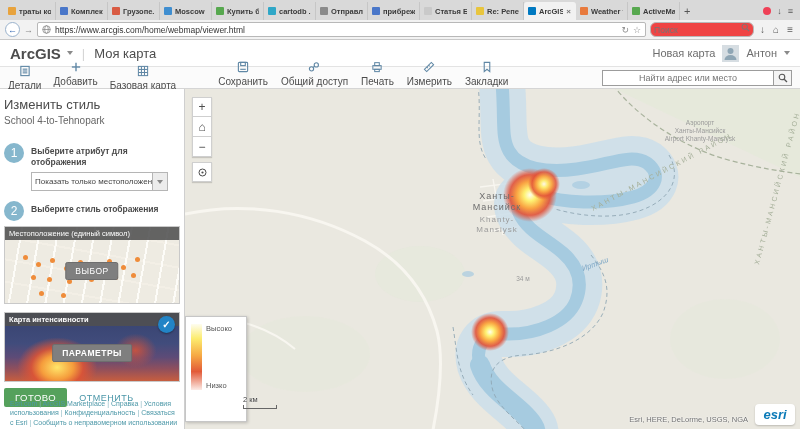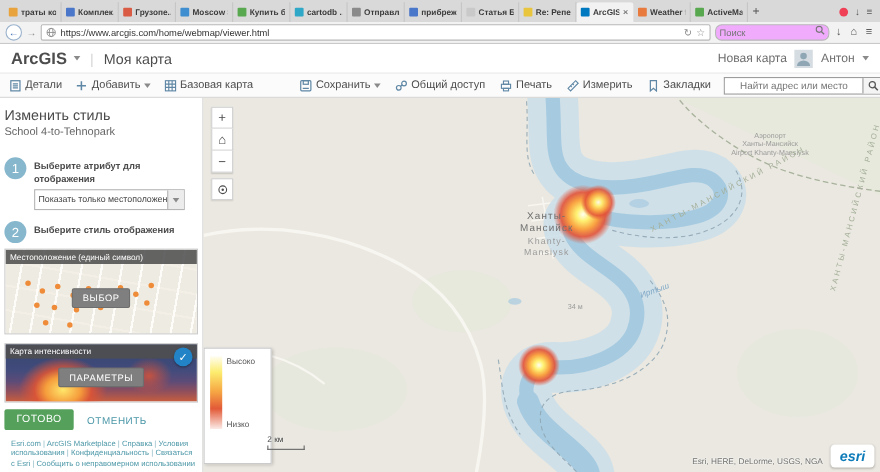--- a/index.html
+++ b/index.html
@@ -15,54 +15,54 @@
   .tab-close{font-size:8px;color:#777;flex:none;}
   .newtab{font-size:11px;color:#555;padding:0 4px;display:flex;align-items:center;}
   .tabstrip-right{margin-left:auto;display:flex;align-items:center;gap:6px;padding:0 3px;color:#555;font-size:9px;}
   .pocket-dot{width:8px;height:8px;border-radius:50%;background:#ef4056;}
   .navbar{height:20px;background:#f2f2f2;border-bottom:1px solid #c9c9c9;display:flex;align-items:center;gap:4px;padding:0 5px;}
   .back-circle{width:15px;height:15px;border-radius:50%;border:1px solid #9ab2cc;color:#3d6db5;display:flex;align-items:center;justify-content:center;font-size:9px;background:#fff;flex:none;}
   .fwd{color:#8a8a8a;font-size:9px;}
   .urlbar{flex:1;height:15px;background:#fff;border:1px solid #b8b8b8;border-radius:2px;display:flex;align-items:center;gap:4px;padding:0 4px;font-size:8.5px;color:#333;min-width:0;}
   .url-text{flex:1;overflow:hidden;white-space:nowrap;}
   .url-ic{color:#8a8a8a;font-size:9px;flex:none;}
-  .searchbar{width:104px;height:15px;background:#f0abfc;border:1px solid #b8b8b8;border-radius:6px;display:flex;padding:0 3px;flex:none;}
+  .searchbar{width:104px;height:15px;background:#ef4444;border:1px solid #b8b8b8;border-radius:6px;display:flex;padding:0 3px;flex:none;}
   .searchbar input{border:0;outline:0;flex:1;font-size:8.5px;min-width:0;font-family:inherit;color:#333;background:transparent;}
   .nav-ic{color:#5a5a5a;font-size:10px;padding:0 2px;}
 
   
   .app-header{height:27px;background:#fff;border-bottom:1px solid #e3e3e3;display:flex;align-items:center;padding:0 10px;gap:6px;}
   .logo{font-size:15px;font-weight:bold;color:#4d4d4d;}
   .caret{width:0;height:0;border-left:3px solid transparent;border-right:3px solid transparent;border-top:4px solid #8a8a8a;display:inline-block;}
   .hdr-divider{color:#d5d5d5;font-size:13px;margin:0 3px;}
   .map-title{font-size:13px;color:#4d4d4d;}
   .hdr-right{margin-left:auto;display:flex;align-items:center;gap:7px;font-size:11px;color:#6e6e6e;}
   .avatar{flex:none;display:block;}
 
   
   .toolbar{height:22px;background:#fbfbfb;border-bottom:1px solid #d5d5d5;display:flex;align-items:center;padding:0 8px;gap:12px;font-size:10px;color:#4c4c4c;}
-  .tb-btn{display:flex;align-items:center;gap:3px;white-space:nowrap;}
+  .tb-btn{display:flex;align-items:center;gap:3px;white-space:nowrap;flex-direction:column;}
   .tb-center{margin-left:30px;display:flex;gap:13px;}
   .tb-search{margin-left:auto;width:190px;height:16px;border:1px solid #9c9c9c;background:#fff;display:flex;align-items:center;}
   .tb-search input{flex:1;border:0;outline:0;font-size:9px;padding:0 4px;color:#333;font-family:inherit;min-width:0;text-align:center;}
   .tb-search-btn{width:18px;height:100%;border-left:1px solid #9c9c9c;display:flex;align-items:center;justify-content:center;background:#f4f4f4;}
 
   
   .content{display:flex;height:340px;}
   .panel{width:185px;flex:none;background:#fff;border-right:1px solid #cfcfcf;padding:8px 4px;position:relative;}
   .panel-title{font-size:13px;color:#4a4a4a;margin-bottom:3px;}
   .layer-name{font-size:10px;color:#666;margin-bottom:17px;}
   .step{display:flex;gap:7px;margin-bottom:4px;}
   .step-circle{width:20px;height:20px;border-radius:50%;background:#86b7cd;color:#fff;font-size:12px;display:flex;align-items:center;justify-content:center;flex:none;}
   .step-label{font-size:8.5px;font-weight:bold;color:#4a4a4a;padding-top:3px;line-height:1.3;}
   .dropdown{margin:2px 0 10px 27px;width:137px;height:19px;border:1px solid #b5b5b5;display:flex;align-items:center;background:#fff;}
   .dd-text{flex:1;font-size:8px;color:#444;padding:0 3px;white-space:nowrap;overflow:hidden;}
   .dd-btn{width:15px;height:100%;border-left:1px solid #b5b5b5;background:#ececec;display:flex;align-items:center;justify-content:center;}
   .card{position:relative;height:78px;border:1px solid #c9c9c9;margin:5px 0 8px;overflow:hidden;}
-  .card.card2{height:54px;margin-bottom:6px;}
+  .card.card2{height:70px;margin-bottom:6px;font-weight:bold;}
   .card-header{position:absolute;top:0;left:0;right:0;background:rgba(80,80,80,.88);color:#fff;font-size:7.5px;padding:2px 4px;white-space:nowrap;overflow:hidden;}
   .card-btn{position:absolute;left:50%;top:58%;transform:translate(-50%,-50%);background:#7f7f7f;color:#fff;font-size:8.5px;letter-spacing:.5px;padding:3px 9px;border-radius:2px;border:1px solid #6e6e6e;}
   .card1-bg{position:absolute;inset:0;background:
     repeating-linear-gradient(100deg,transparent 0 16px,#fdfcf8 16px 18px),
     repeating-linear-gradient(10deg,transparent 0 20px,#f3efe6 20px 22px),#eeebe2;}
   .dots{position:absolute;left:18px;top:28px;width:5px;height:5px;border-radius:50%;background:#ef8c3a;
     box-shadow:13px 7px 0 #ef8c3a,27px 3px 0 #ef8c3a,41px 11px 0 #ef8c3a,55px 5px 0 #ef8c3a,
     69px 12px 0 #ef8c3a,84px 4px 0 #ef8c3a,98px 10px 0 #ef8c3a,112px 2px 0 #ef8c3a,
     8px 20px 0 #ef8c3a,24px 22px 0 #ef8c3a,44px 24px 0 #ef8c3a,66px 22px 0 #ef8c3a,
     90px 20px 0 #ef8c3a,108px 18px 0 #ef8c3a,16px 36px 0 #ef8c3a,38px 38px 0 #ef8c3a;}

